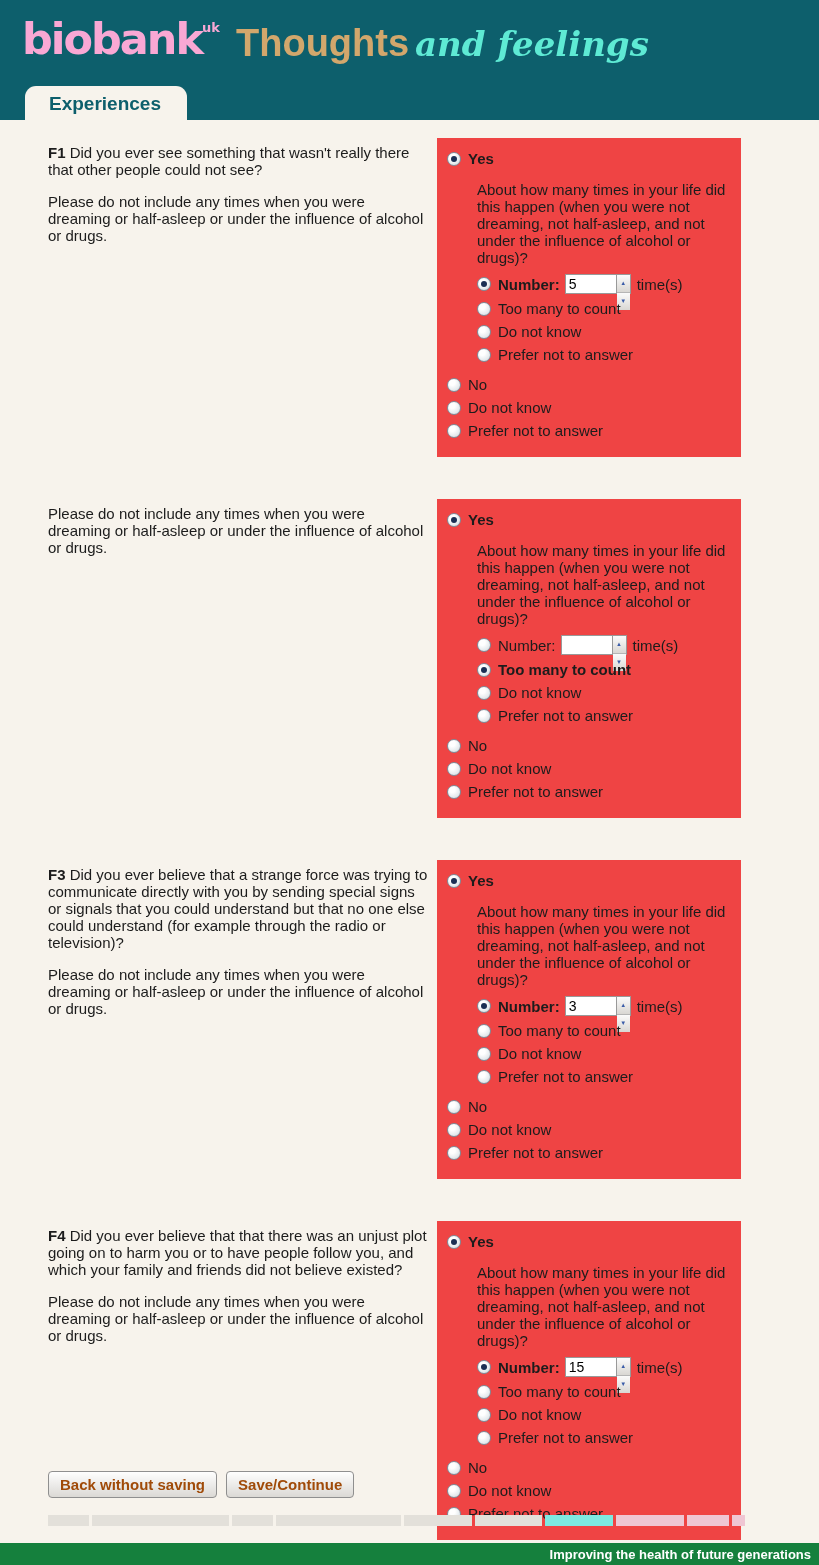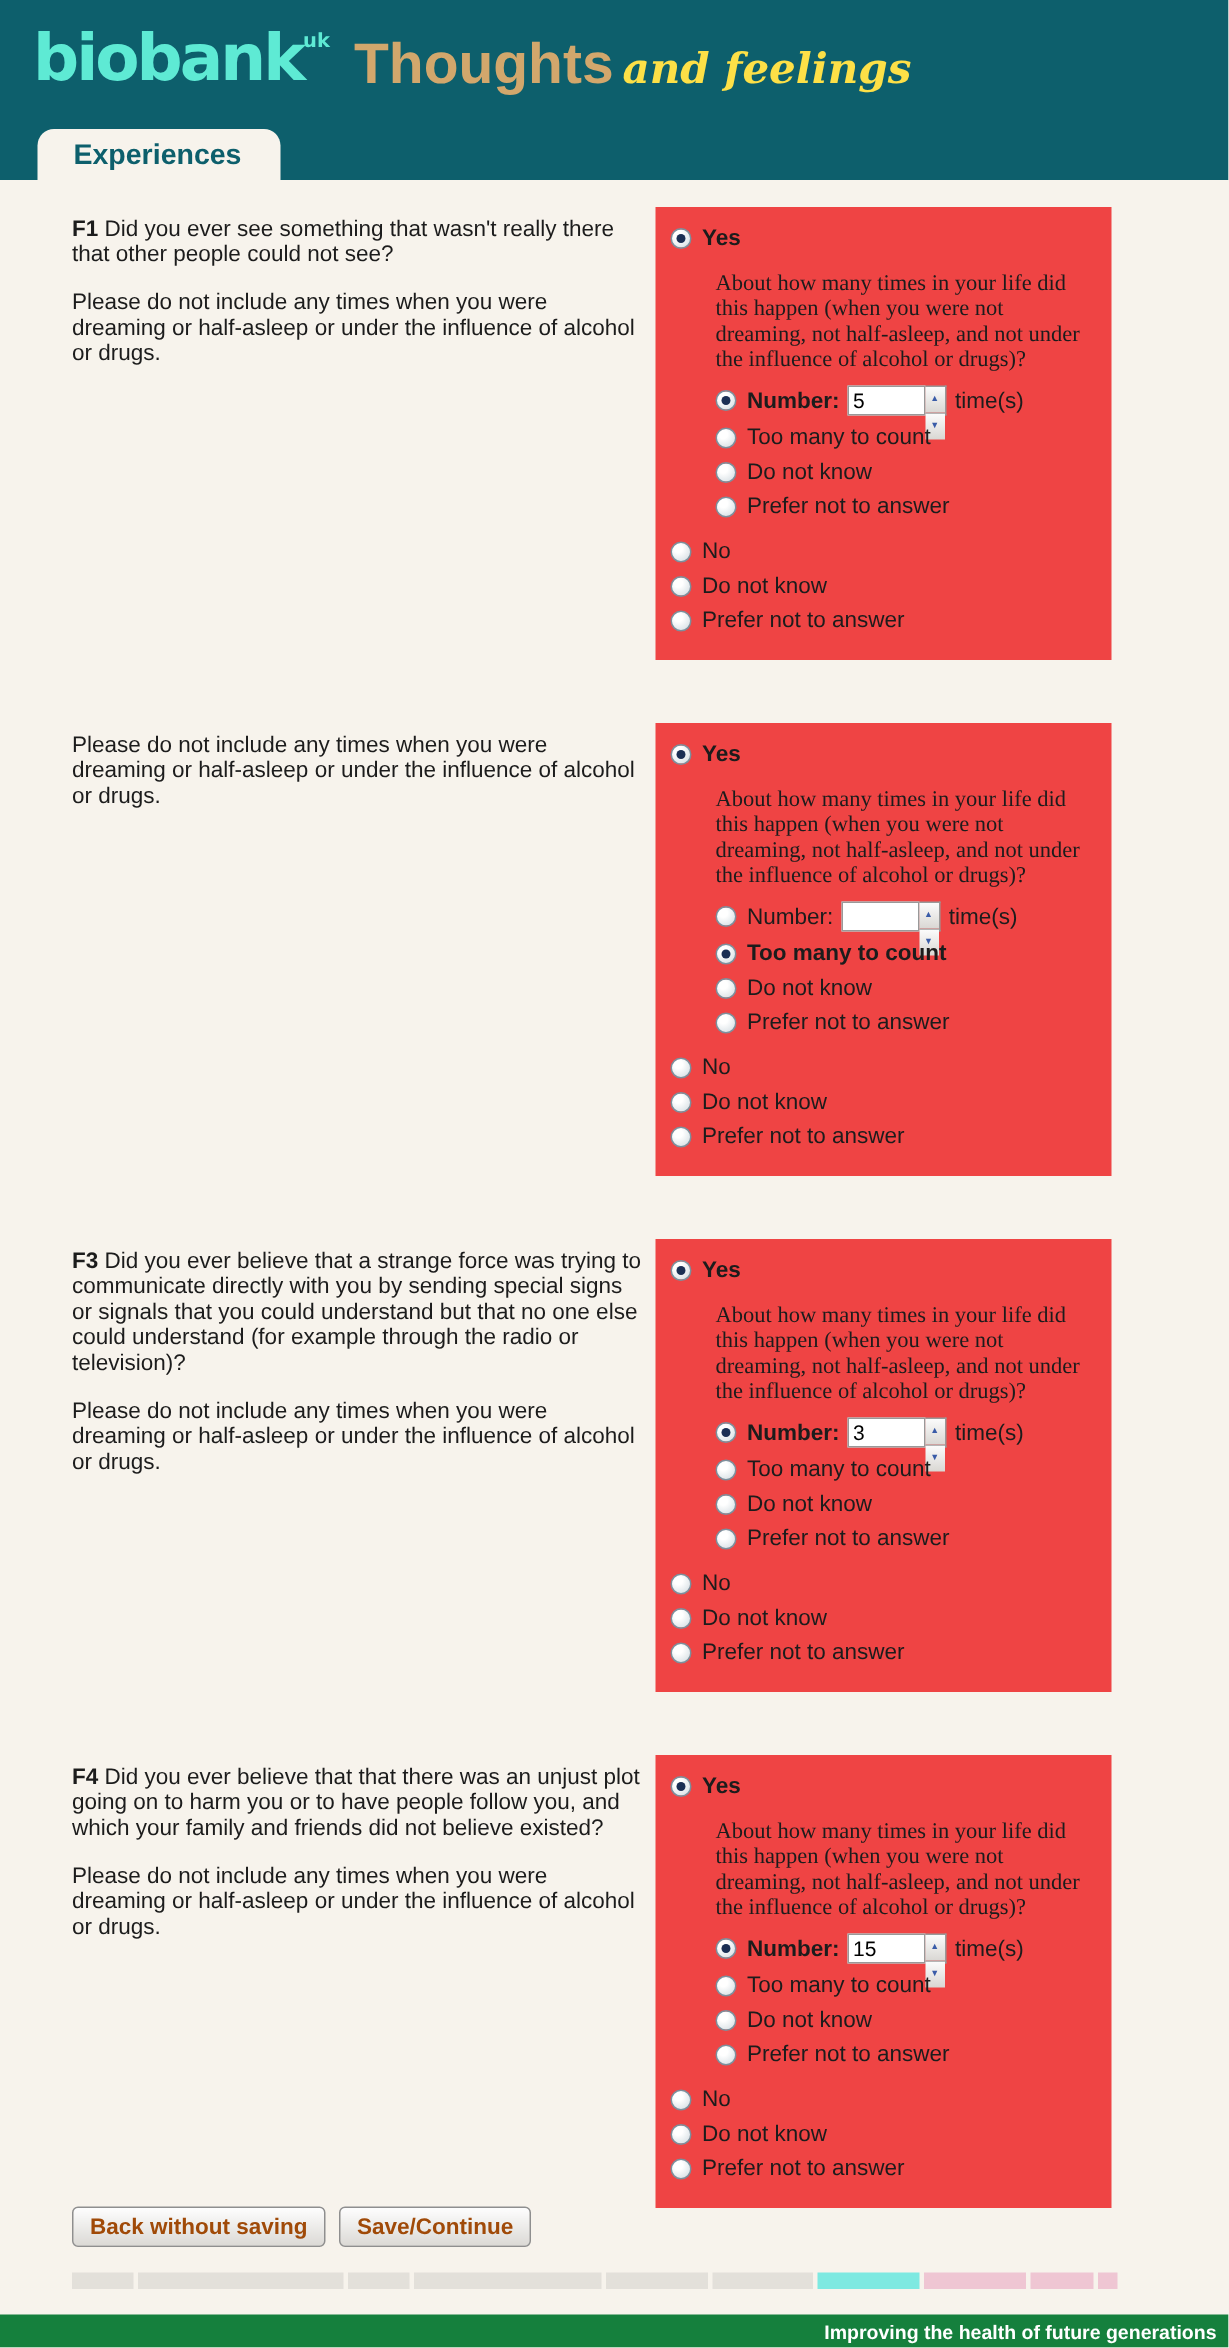--- a/index.html
+++ b/index.html
@@ -3,42 +3,42 @@
 <meta charset="utf-8">
 <style>
   html,body{margin:0;padding:0;}
   body{
     width:819px;height:1565px;position:relative;overflow:hidden;
     background:#f7f3ec;color:#1c1c1c;
     font-family:"Liberation Sans",sans-serif;font-size:15px;
   }
   
   .header{position:relative;height:120px;background:#0d5f6c;}
-  .logo{position:absolute;left:22px;top:18px;color:#5eead4;
+  .logo{position:absolute;left:22px;top:18px;color:#f9a8d4;
     font-family:"DejaVu Sans",sans-serif;font-weight:bold;
     font-size:43px;letter-spacing:-2px;line-height:1;}
   .logo sup{font-size:13px;letter-spacing:0;font-weight:bold;vertical-align:22px;}
   .apptitle{position:absolute;left:236px;top:24px;white-space:nowrap;line-height:1;}
   .apptitle .t1{color:#d2a76c;font-weight:bold;font-size:38px;
     font-family:"Liberation Sans",sans-serif;}
-  .apptitle .t2{color:#fde047;font-weight:bold;font-style:italic;font-size:28px;
+  .apptitle .t2{color:#5eead4;font-weight:bold;font-style:italic;font-size:34px;
     font-family:"DejaVu Serif",serif;margin-left:6px;}
   .tab{position:absolute;left:25px;bottom:0;background:#f7f3ec;color:#0d5f6c;
     font-weight:bold;font-size:19px;padding:7px 26px 5px 24px;
     border-radius:11px 11px 0 0;}
   
   .content{padding-top:18px;}
   .qrow{display:flex;align-items:flex-start;margin:0 0 42px 48px;}
   .qtext{width:382px;padding-top:6px;}
   .qmain{margin:0 0 15px 0;line-height:17px;}
   .qnote{margin:0;line-height:17px;}
   .qpanel{width:284px;background:#ef4444;padding:8px 10px 12px 10px;margin-left:7px;}
   .opt{display:flex;align-items:center;margin:4px 0;line-height:17px;}
   .sub{margin-left:30px;}
-  .subq{margin:14px 0 2px 0;line-height:17px;font-family:Liberation Serif, serif;}
+  .subq{margin:14px 0 2px 0;line-height:17px;}
   .sub .opt{margin:6px 0;}
   .opt.numrow{margin:8px 0 6px 0;}
   .outer-group{margin-top:13px;}
   .outer-group .opt{margin:6px 0;}
   .bold{font-weight:bold;}
   .olabel{white-space:nowrap;}
   .radio{flex:0 0 12px;width:12px;height:12px;border-radius:50%;
     border:1px solid #7d8f9c;background:radial-gradient(circle at 35% 30%,#ffffff 25%,#cfd9df);
     position:relative;margin-right:7px;box-sizing:content-box;}
   .radio.sel::after{content:"";position:absolute;left:3px;top:3px;width:6px;height:6px;

